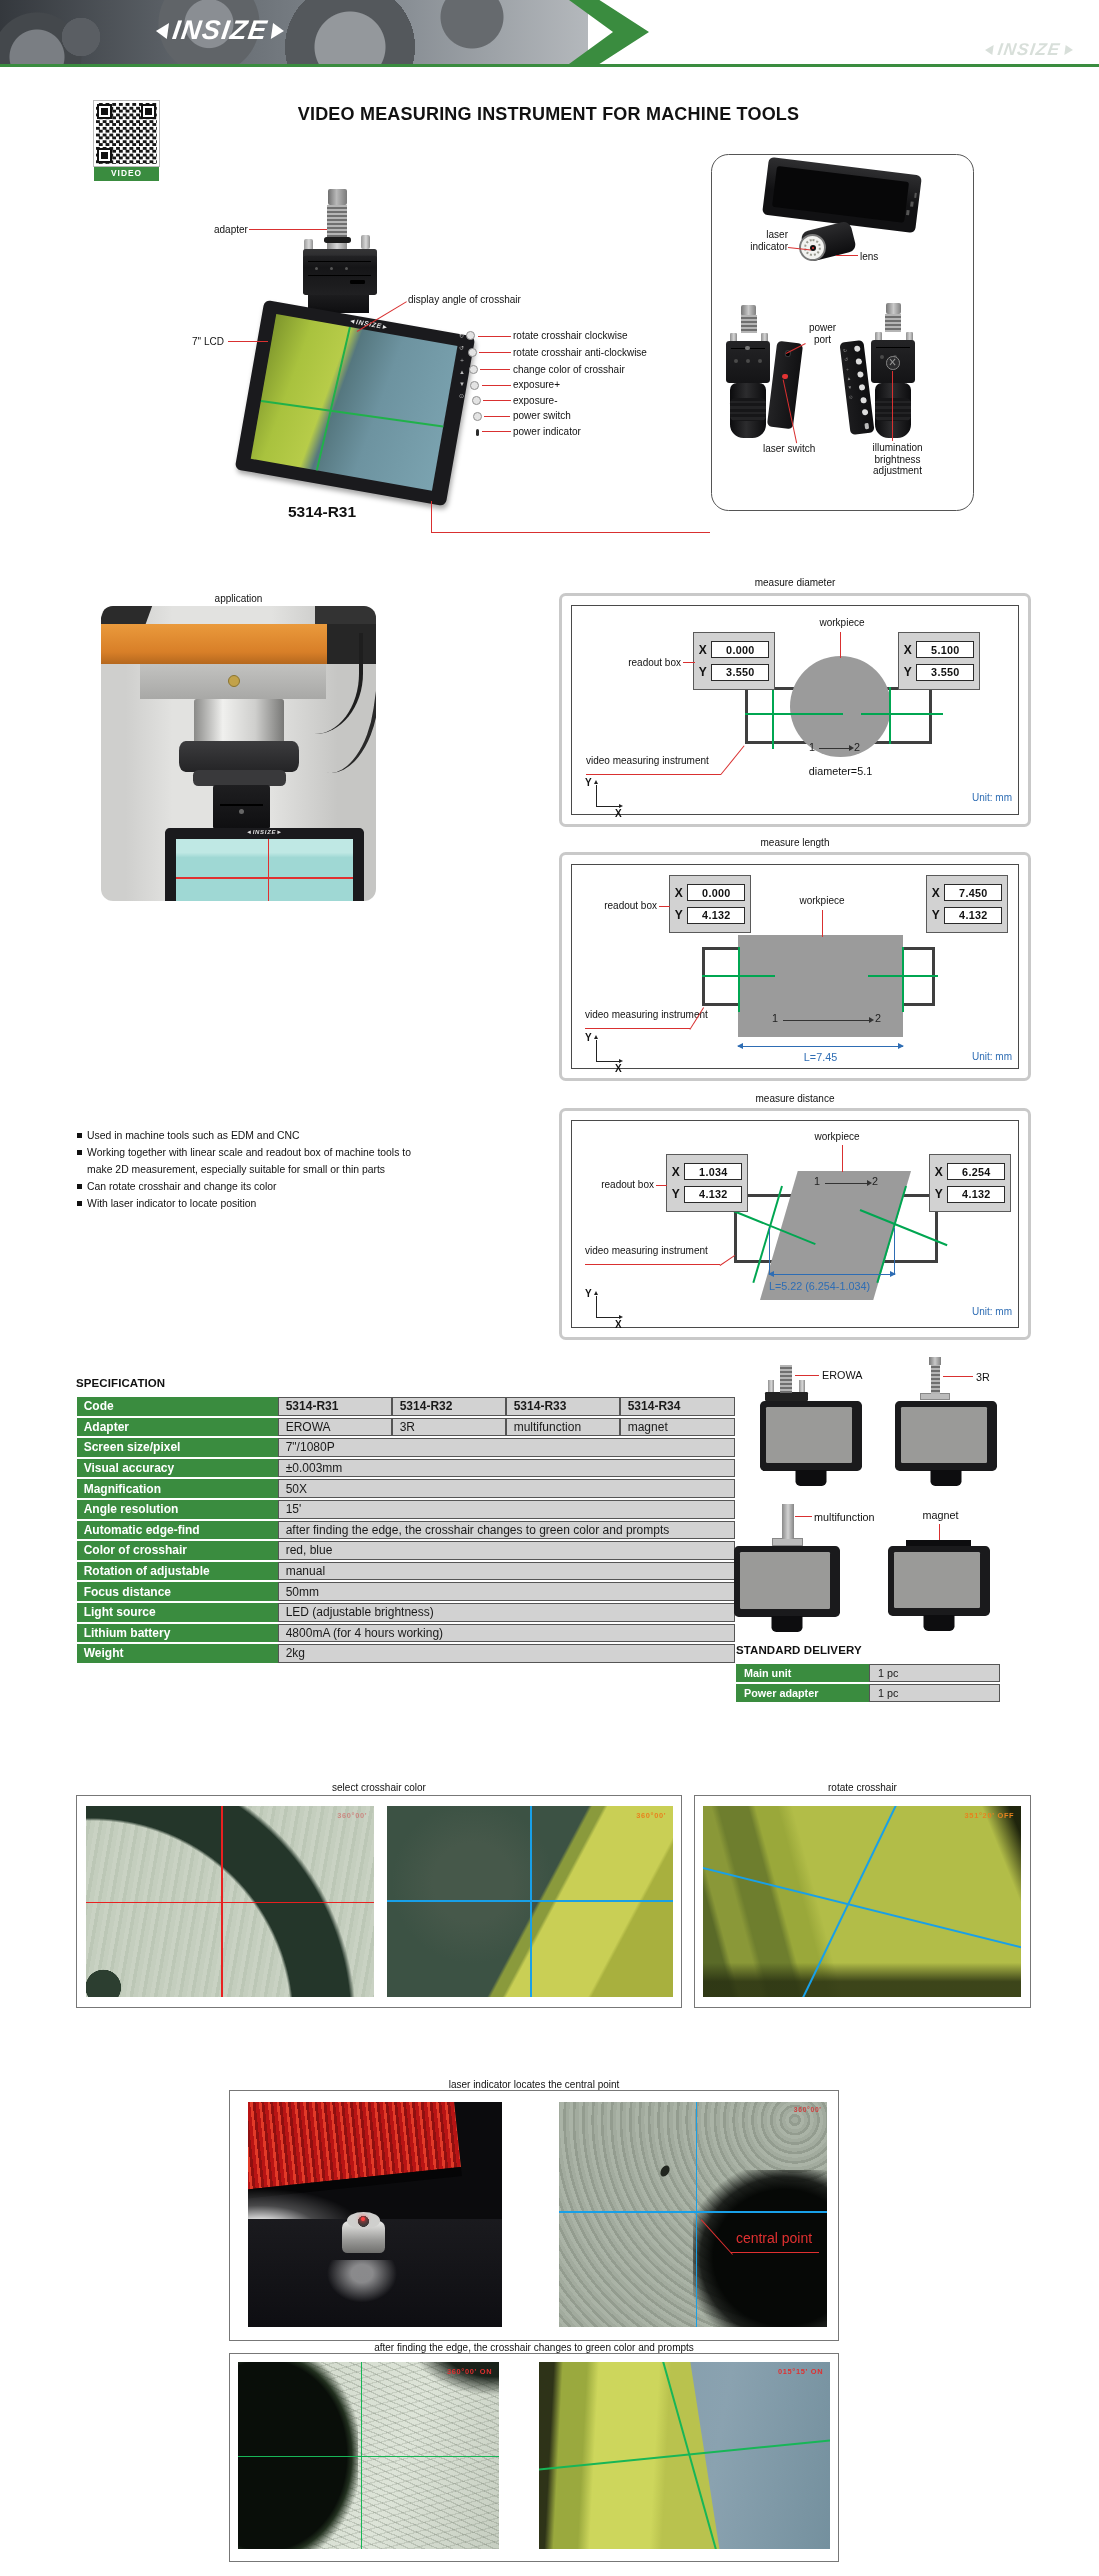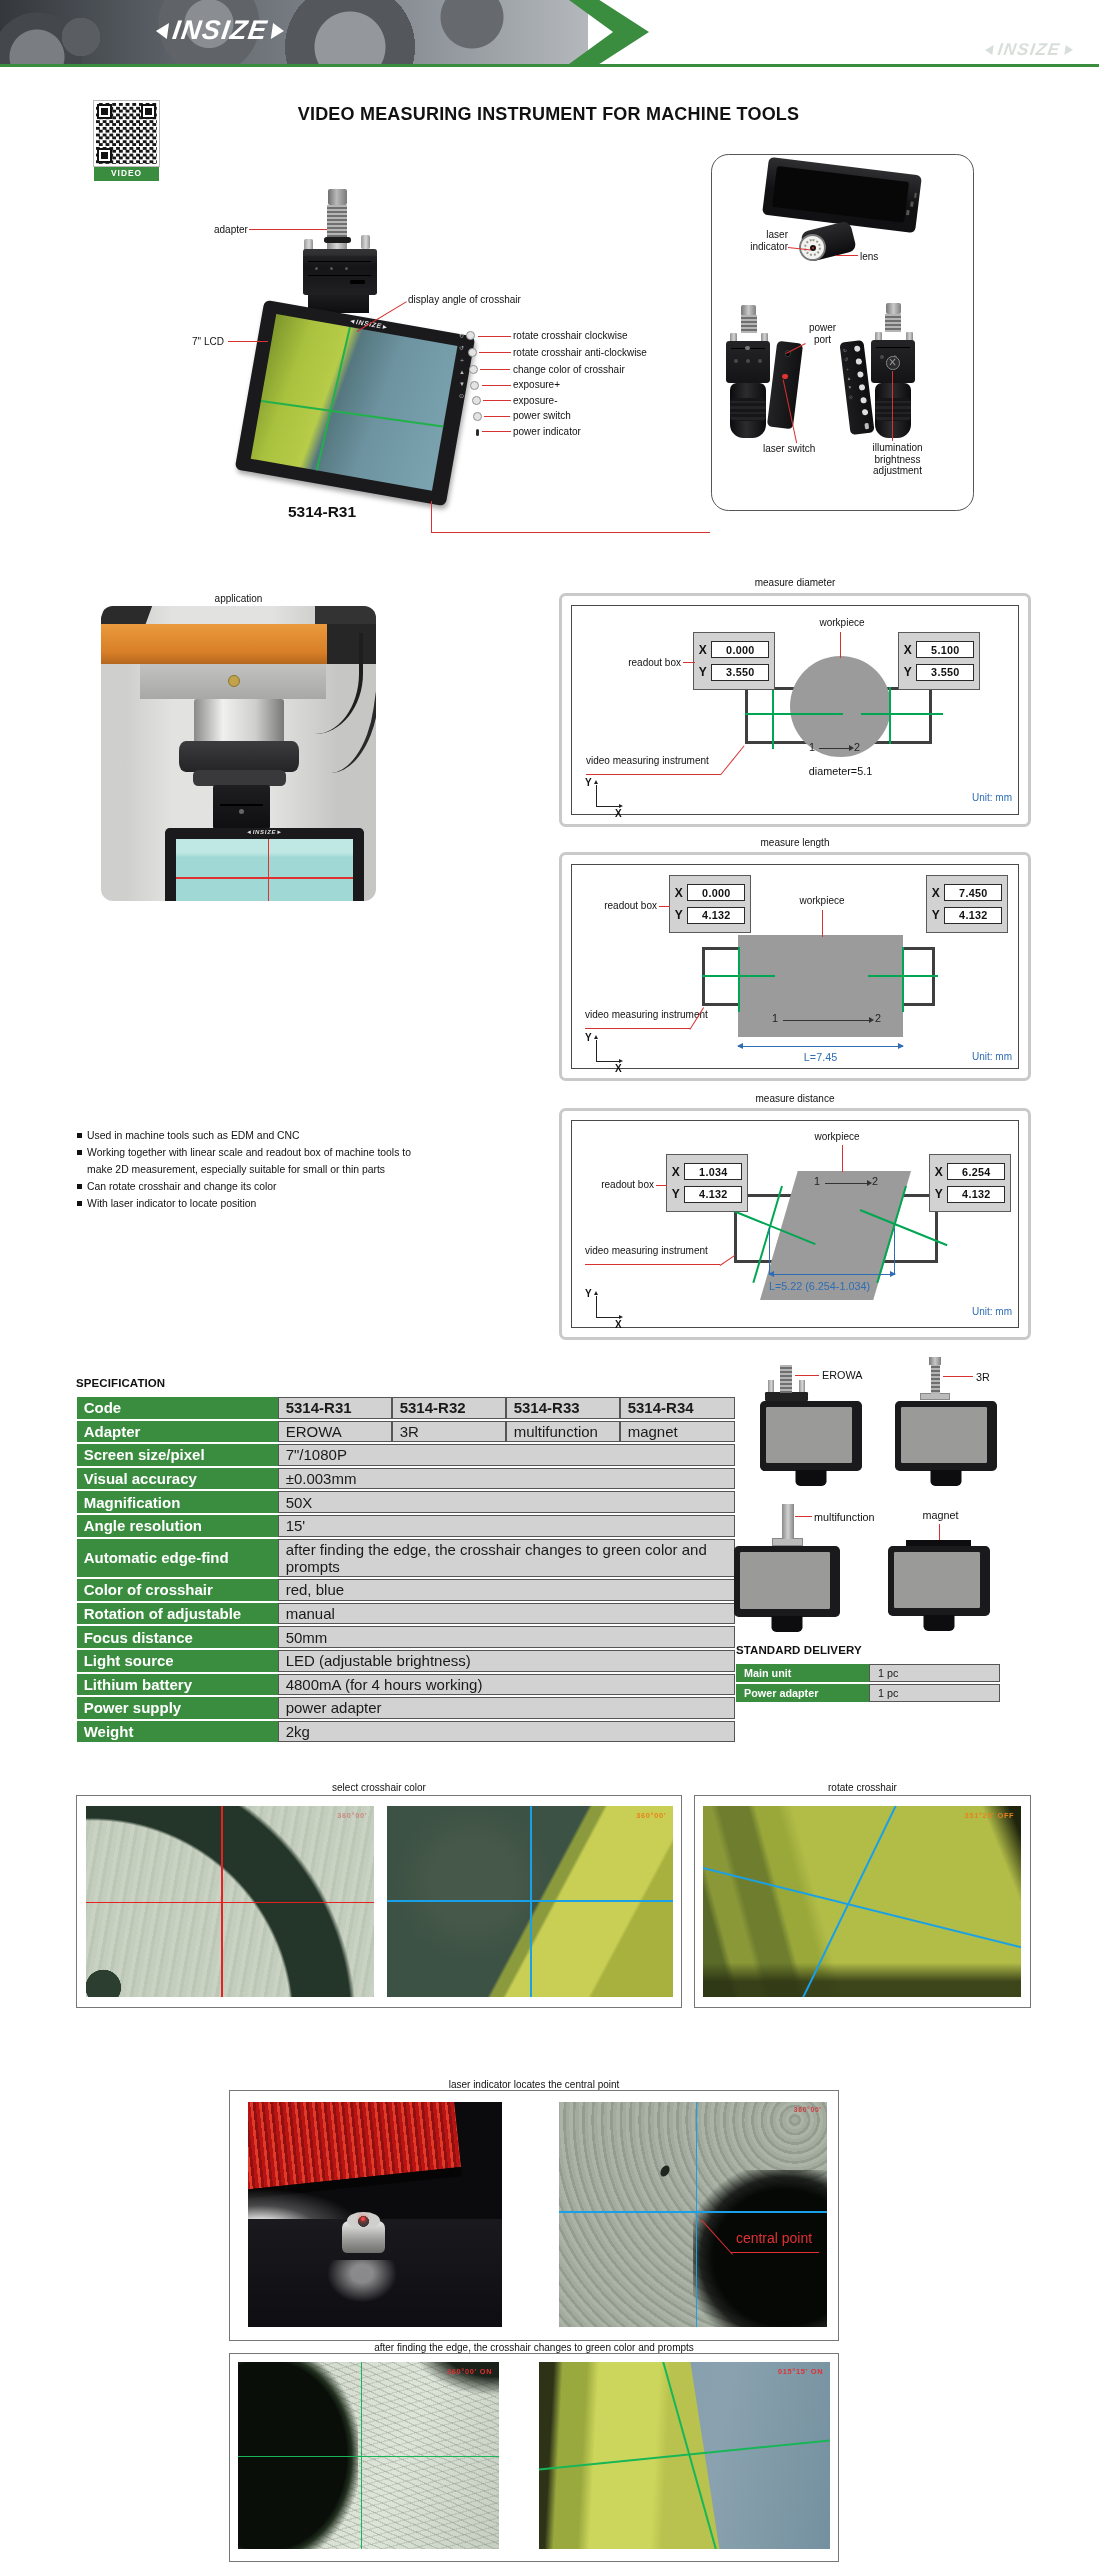--- a/index.html
+++ b/index.html
@@ -60,21 +60,21 @@
   .axis .h{position:absolute;left:10.8px;bottom:4.7px;width:23px;height:1.3px;background:#222}
   .axis .h::after{content:'';position:absolute;right:-4.7px;top:-2px;border:2.7px solid transparent;border-right:0;border-left:4.7px solid #222}
   .axis .ylab{position:absolute;left:0;top:-2.7px;font-size:10px;font-weight:600}
   .axis .xlab{position:absolute;right:1.3px;bottom:-6.7px;font-size:10px;font-weight:600}
   
   .feat{position:absolute;left:77px;top:1127px;width:377px;font-size:10.4px;line-height:17px}
   .feat .item{display:flex;gap:5.4px}
   .feat .sq{width:4.7px;height:4.7px;background:#111;margin-top:6px;flex:0 0 4.7px}
   
   table.spec{position:absolute;left:77px;top:1395px;width:657px;border-collapse:separate;
-             border-spacing:0 2px;table-layout:fixed;font-size:15px}
+             border-spacing:0 2px;table-layout:fixed;font-size:12px}
   table.spec td{height:17.5px;padding:1.3px 6.7px;vertical-align:middle}
   td.sl{background:var(--green);color:#fff;font-weight:700}
   td.sv{background:var(--cellgray);border:0.7px solid #555;color:#1a1a1a}
   .b{font-weight:700}
   table.deliv{position:absolute;left:736px;top:1662px;width:264px;border-collapse:separate;
               border-spacing:0 2px;table-layout:fixed;font-size:10.8px}
   table.deliv td{height:18px;padding:1.3px 8px;vertical-align:middle}
   
   .pbox{position:absolute;background:#fff;border:1.3px solid #777}
   .photo{position:absolute;overflow:hidden}
@@ -513,24 +513,20 @@
       </tr>
   <tr>
         <td class="sl">Light source</td>
         <td class="sv" colspan="4">LED (adjustable brightness)</td>
       </tr>
   <tr>
         <td class="sl">Lithium battery</td>
         <td class="sv" colspan="4">4800mA (for 4 hours working)</td>
       </tr>
   <tr>
-        <td class="sl">Power supply</td>
-        <td class="sv" colspan="4">power adapter</td>
-      </tr>
-  <tr>
         <td class="sl">Weight</td>
         <td class="sv" colspan="4">2kg</td>
       </tr>
 </tbody>
   </table>
 
 <div class="abs" style="left:765px;top:1392px;width:43px;height:8.8px;background:#222;border-radius:1.3px"></div>
 <div class="abs thread" style="left:780px;top:1365px;width:12px;height:28px"></div>
 <div class="abs" style="left:768px;top:1380px;width:6px;height:12px;background:linear-gradient(90deg,#909090,#d8d8d8 55%,#8a8a8a)"></div>
 <div class="abs" style="left:799px;top:1380px;width:6px;height:12px;background:linear-gradient(90deg,#909090,#d8d8d8 55%,#8a8a8a)"></div>

